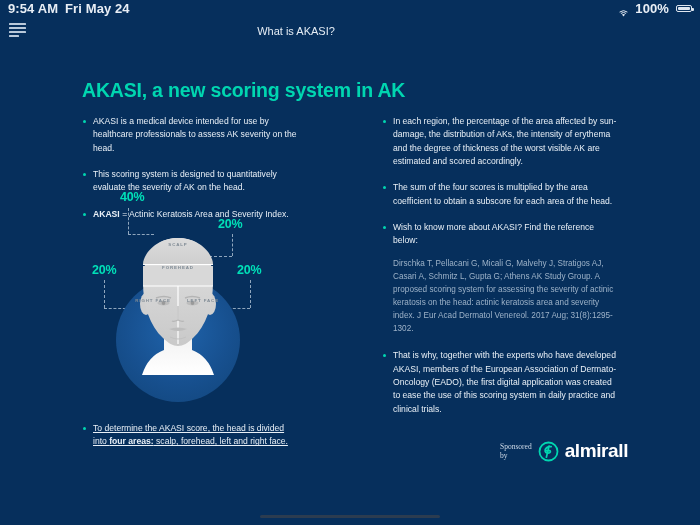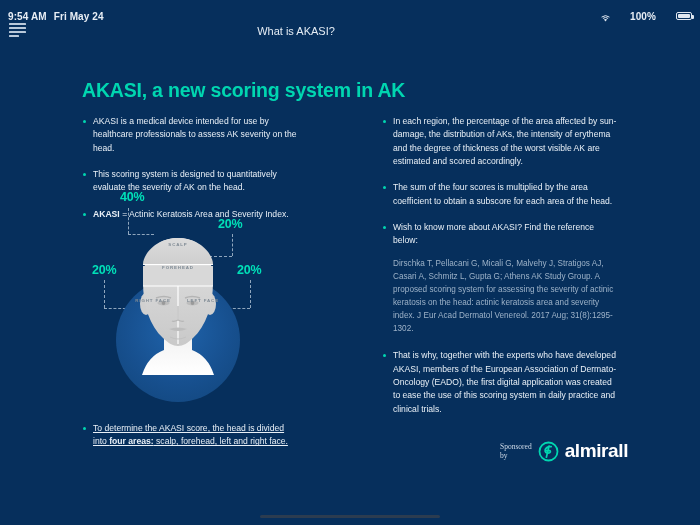--- a/index.html
+++ b/index.html
@@ -12,28 +12,28 @@
   .screen {
     position: relative;
     width: 700px; height: 525px;
     background: #062f5c;
   }
 
   
   .statusbar {
     position: absolute; top: 0; left: 0;
     width: 700px; height: 15px;
-    display: flex; align-items: center;
+    display: flex; align-items: flex-end;
     padding: 16px 8px;
-    font-size: 10px; font-weight: bold;
+    font-size: 13px; font-weight: bold;
     color: #e8eef5;
     letter-spacing: 0.1px;
   }
   .sb-left { display: flex; align-items: center; gap: 7px; }
-  .sb-right { margin-left: auto; display: flex; align-items: center; gap: 20px; }
+  .sb-right { margin-left: auto; display: flex; align-items: center; gap: 7px; }
   .wifi-icon { display: inline-block; width: 9px; height: 7px; position: relative; }
   .battery {
     width: 16px; height: 7.5px;
     border: 1px solid #dfe7f0; border-radius: 2px;
     position: relative; display: inline-block;
   }
   .battery::after {
     content: ""; position: absolute; right: -2.5px; top: 2px;
     width: 1.5px; height: 3.5px; background: #dfe7f0; border-radius: 0 1px 1px 0;
   }

